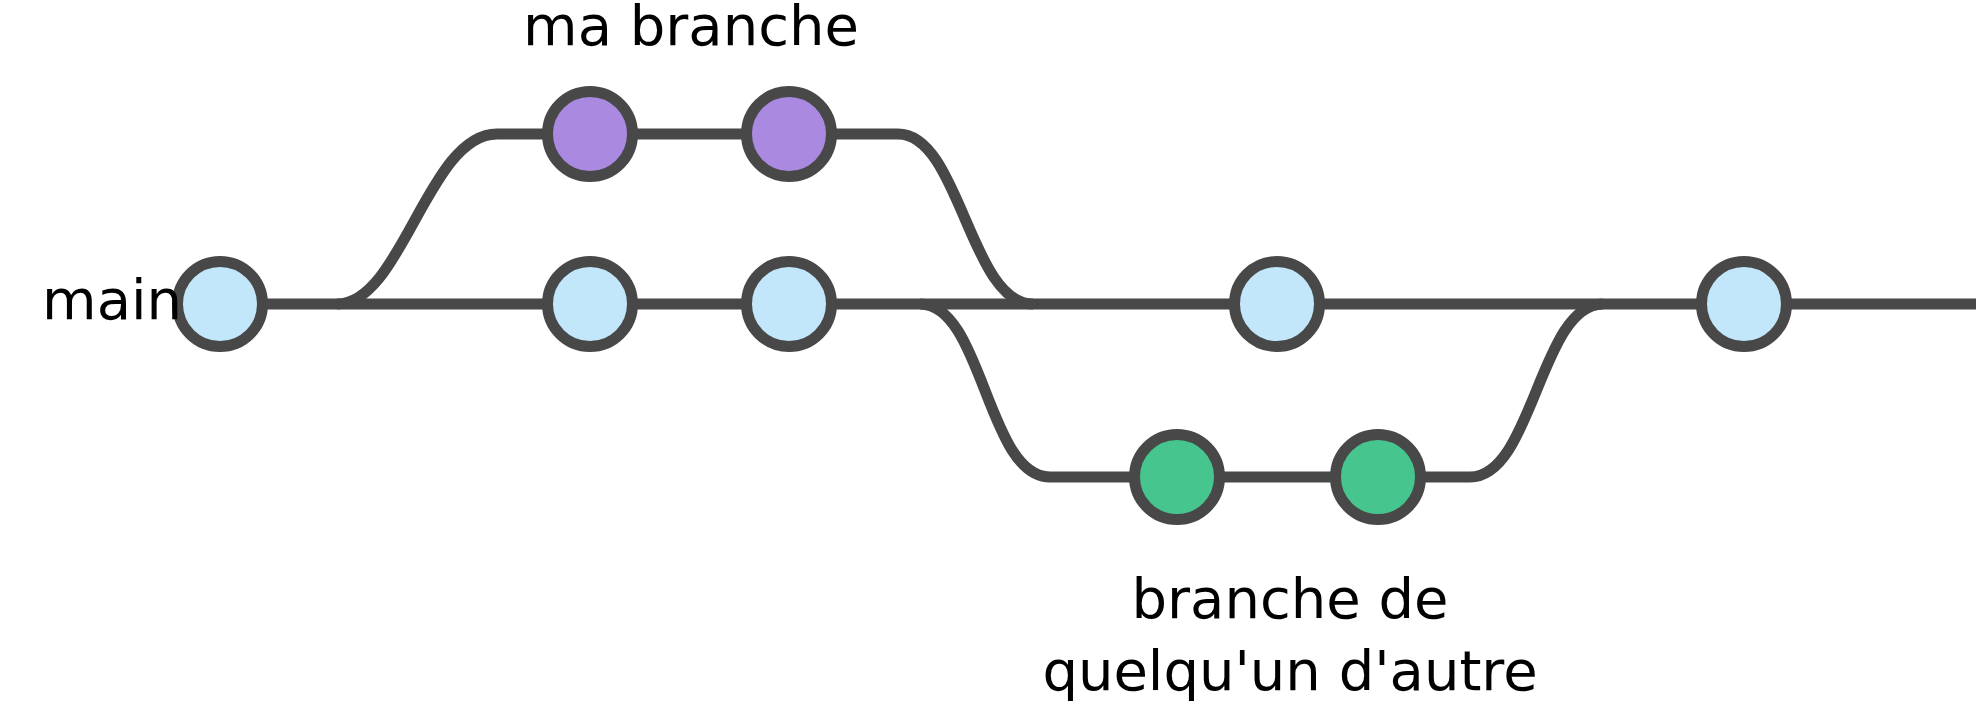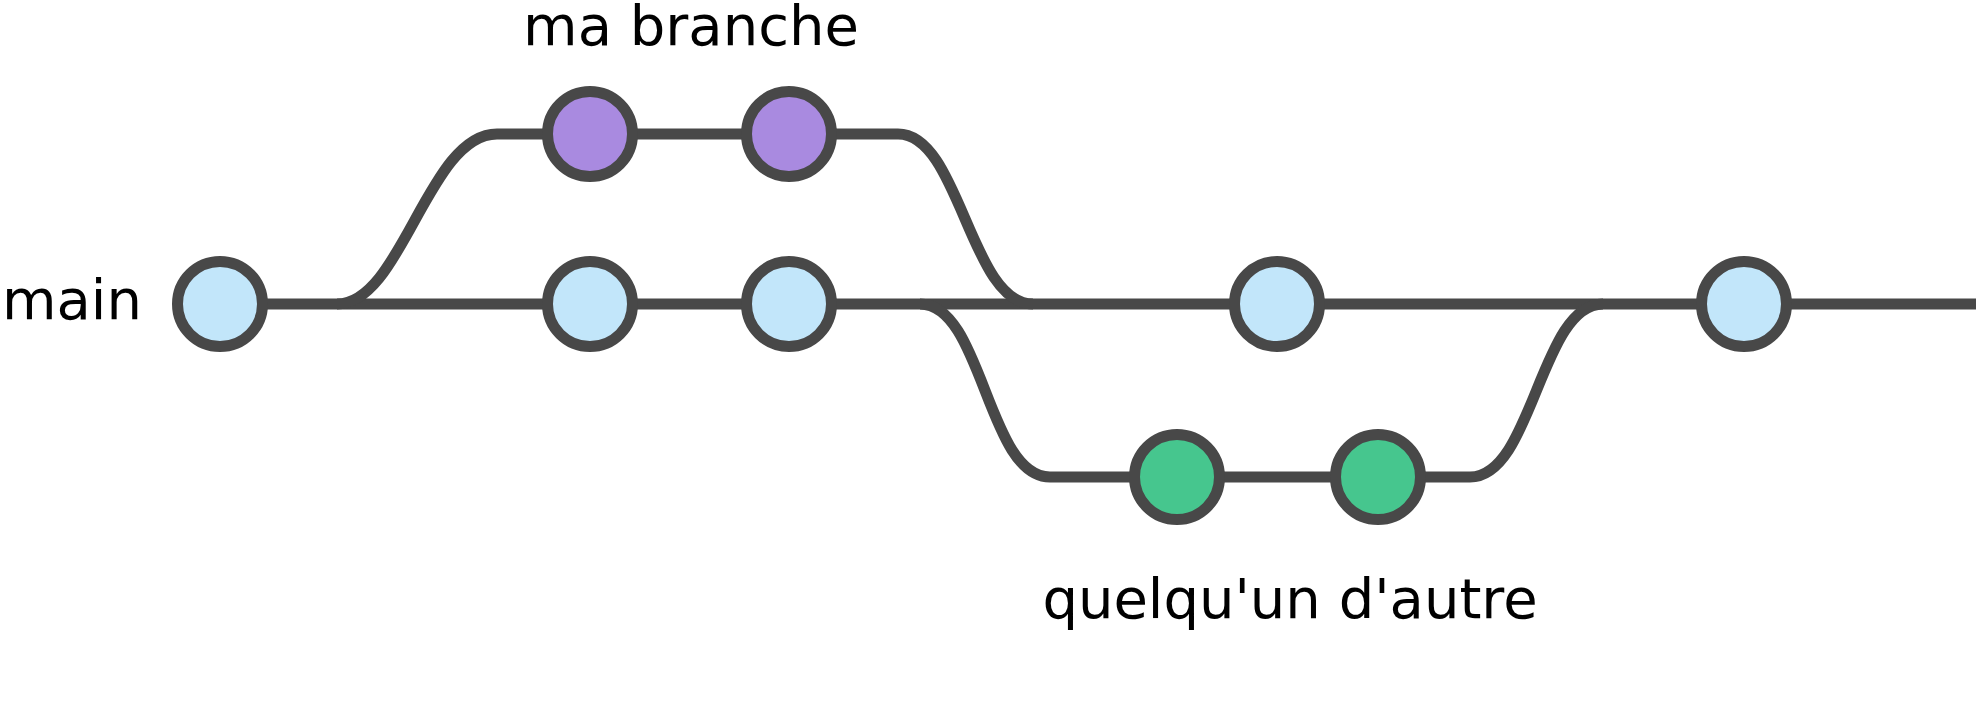--- a/index.html
+++ b/index.html
@@ -24,21 +24,21 @@
     position: absolute;
     color: #000000;
     font-size: 56px;
     line-height: 72px;
     white-space: nowrap;
   }
   .label-main {
     left: 2px;
     top: 264px;
     width: 180px;
-    text-align: left;
+    text-align: right;
   }
   .label-my-branch {
     left: 391px;
     top: -10px;
     width: 600px;
     text-align: center;
   }
   .label-other-branch {
     left: 890px;
     top: 563px;
@@ -64,16 +64,17 @@
       <circle cx="789" cy="134" r="42.5" fill="#a98ae0" stroke="#484848" stroke-width="11"></circle>
       <circle cx="1177" cy="477" r="42.5" fill="#46c68e" stroke="#484848" stroke-width="11"></circle>
       <circle cx="1378" cy="477" r="42.5" fill="#46c68e" stroke="#484848" stroke-width="11"></circle>
     </svg>
 
   <div class="branch-label label-main">main</div>
 
   <div class="branch-label label-my-branch">ma branche</div>
 
   <div class="branch-label label-other-branch">
+    <div>branche de</div>
     <div>quelqu'un d'autre</div>
   </div>
 
 </div>
 
 </body></html>

